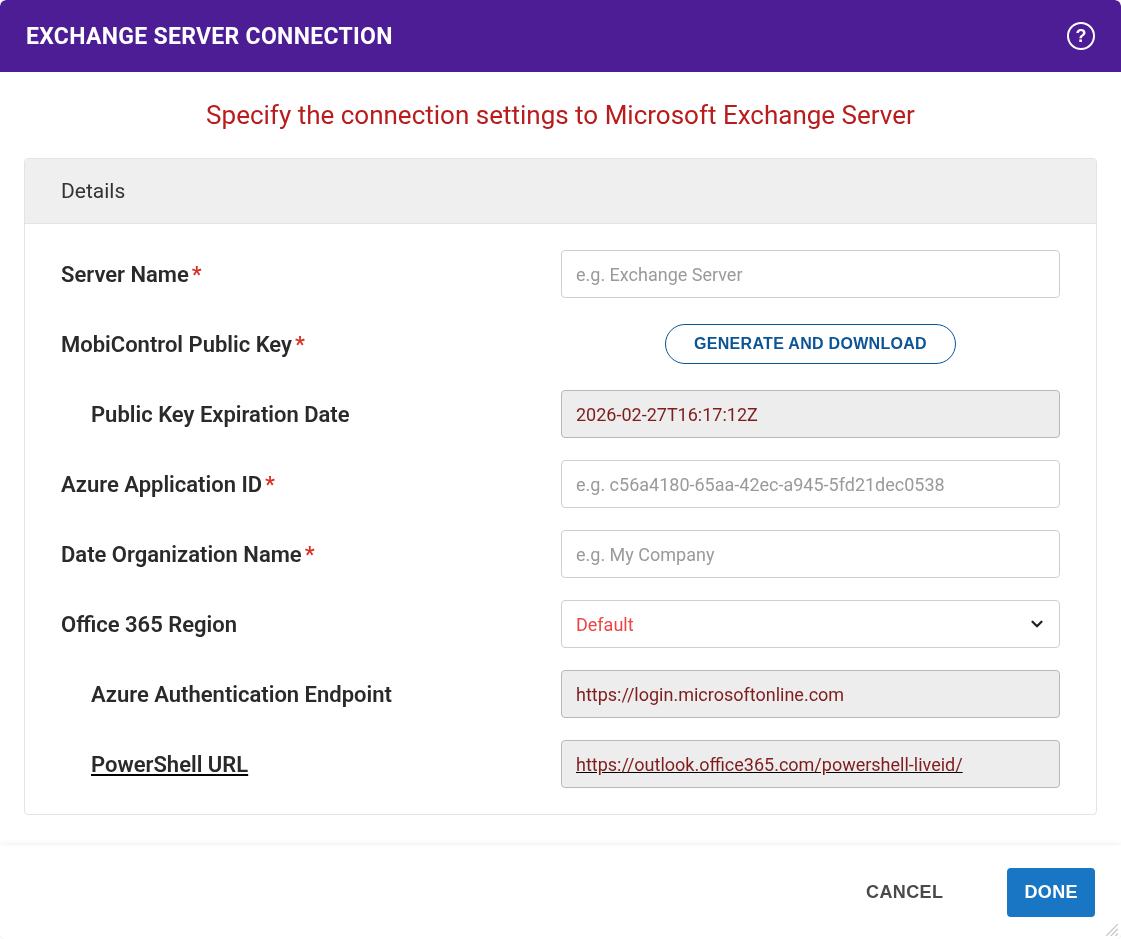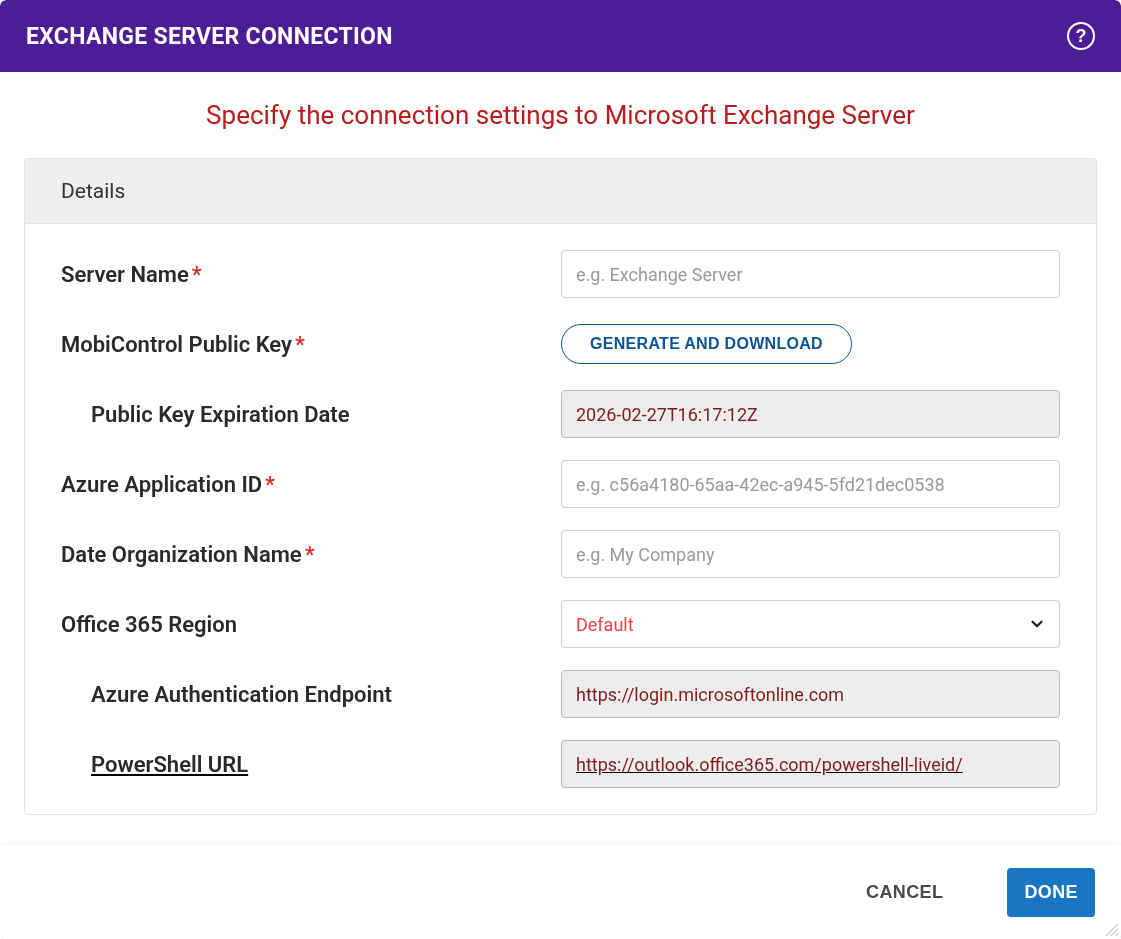--- a/index.html
+++ b/index.html
@@ -110,21 +110,21 @@
       padding-left: 30px;
     }
     .required {
       color: #d93025;
       margin-left: 3px;
       font-weight: 600;
     }
     .field-col {
       flex: 1;
       display: flex;
-      justify-content: flex-start;
+      justify-content: center;
     }
     .text-input, .select-input, .readonly-input {
       width: 100%;
       height: 48px;
       border: 1px solid #cfcfcf;
       border-radius: 4px;
       padding: 0 14px;
       font-size: 18px;
       color: #333;
       background: #ffffff;

